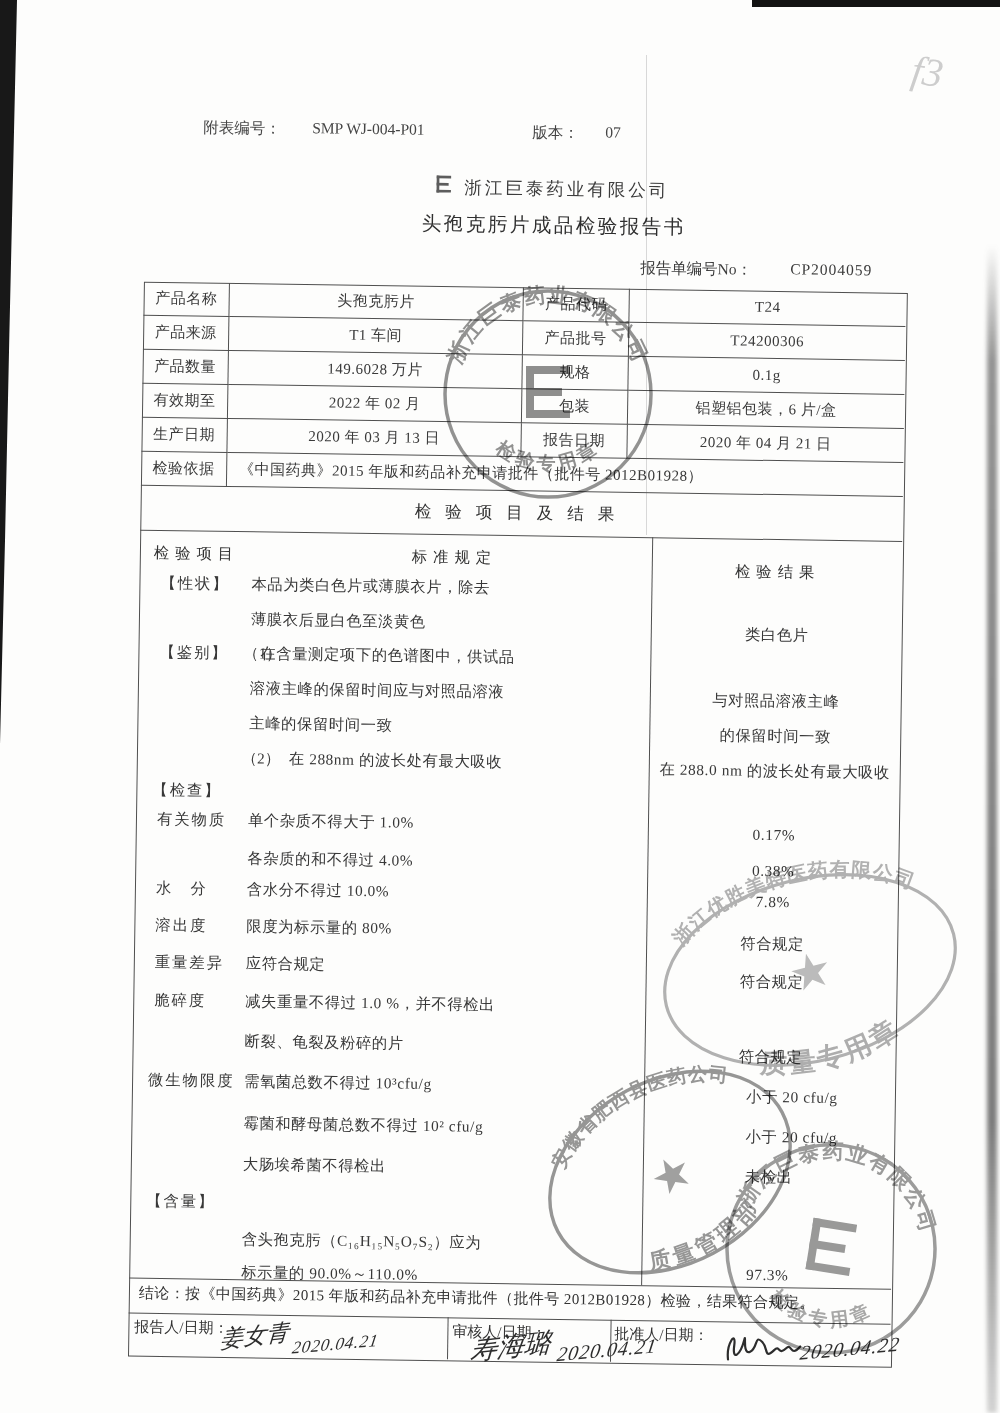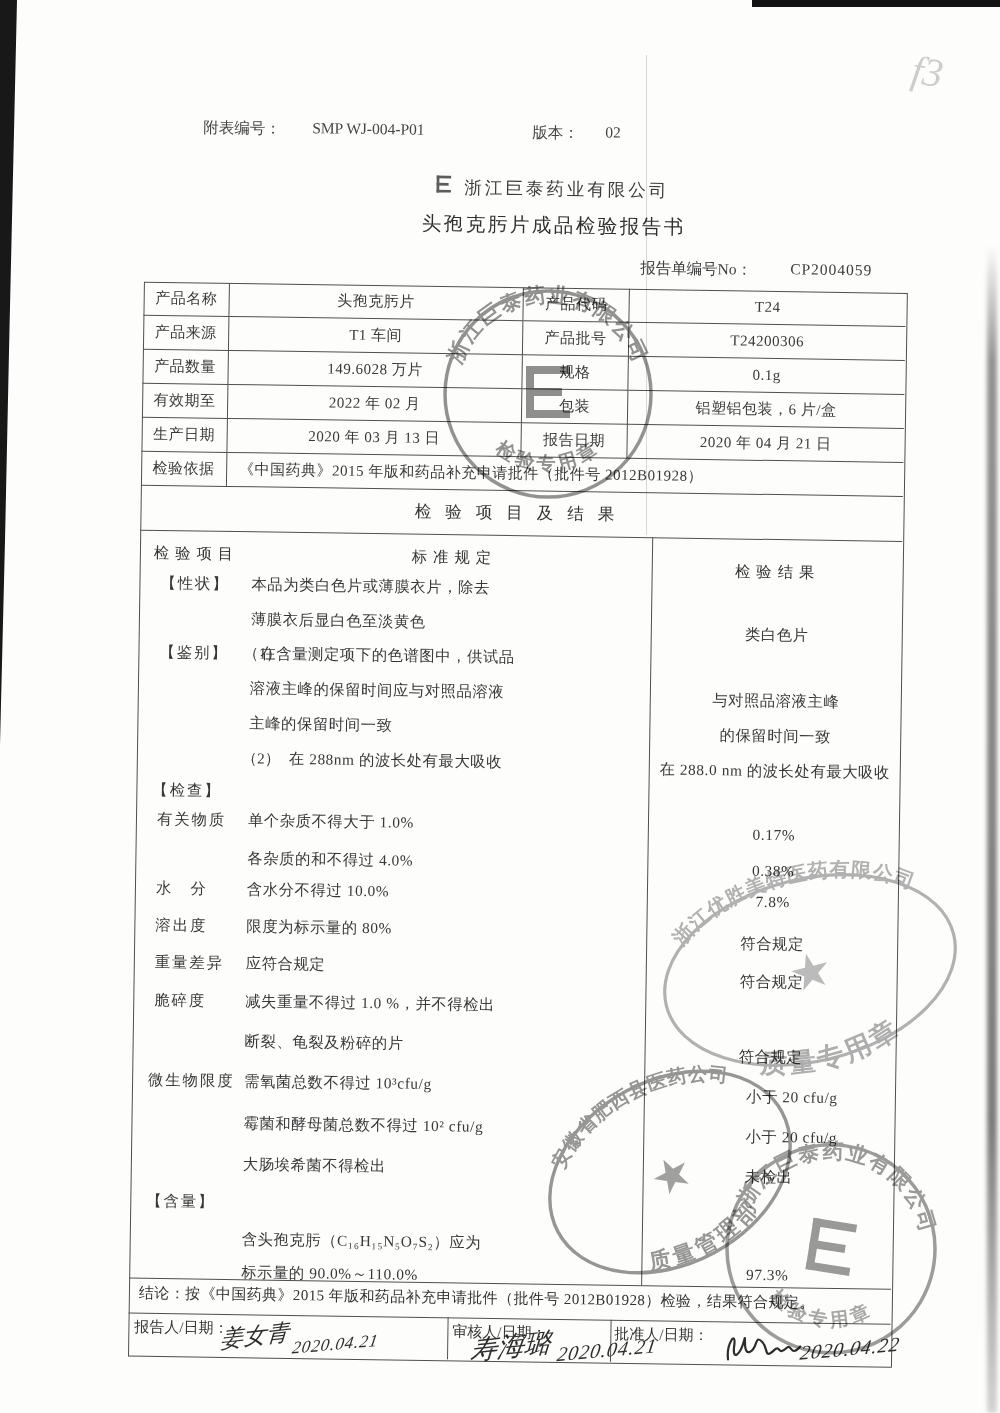--- a/index.html
+++ b/index.html
@@ -59,21 +59,21 @@
   <div class="abs edge-top-right"></div>
   <div class="abs edge-right"></div>
   <div class="abs fold-line"></div>
   <div class="abs corner-mark">f3</div>
 
   <div class="doc">
 
     <span class="abs hdr-small" style="left:193px;">附表编号：</span>
     <span class="abs hdr-small" style="left:302px;">SMP WJ-004-P01</span>
     <span class="abs hdr-small" style="left:522px;">版本：</span>
-    <span class="abs hdr-small" style="left:595px;">02</span>
+    <span class="abs hdr-small" style="left:595px;">07</span>
 
     <span class="abs company-line" style="left:426px;"><svg width="18" height="18" viewBox="0 0 56 60">
           <g fill="#5d5d5d">
             <rect x="2" y="2" width="48" height="9"></rect>
             <rect x="2" y="2" width="9" height="56"></rect>
             <rect x="2" y="26" width="40" height="9"></rect>
             <rect x="2" y="49" width="48" height="9"></rect>
           </g>
         </svg></span>
     <span class="abs company-line" style="left:455px;">浙江巨泰药业有限公司</span>

